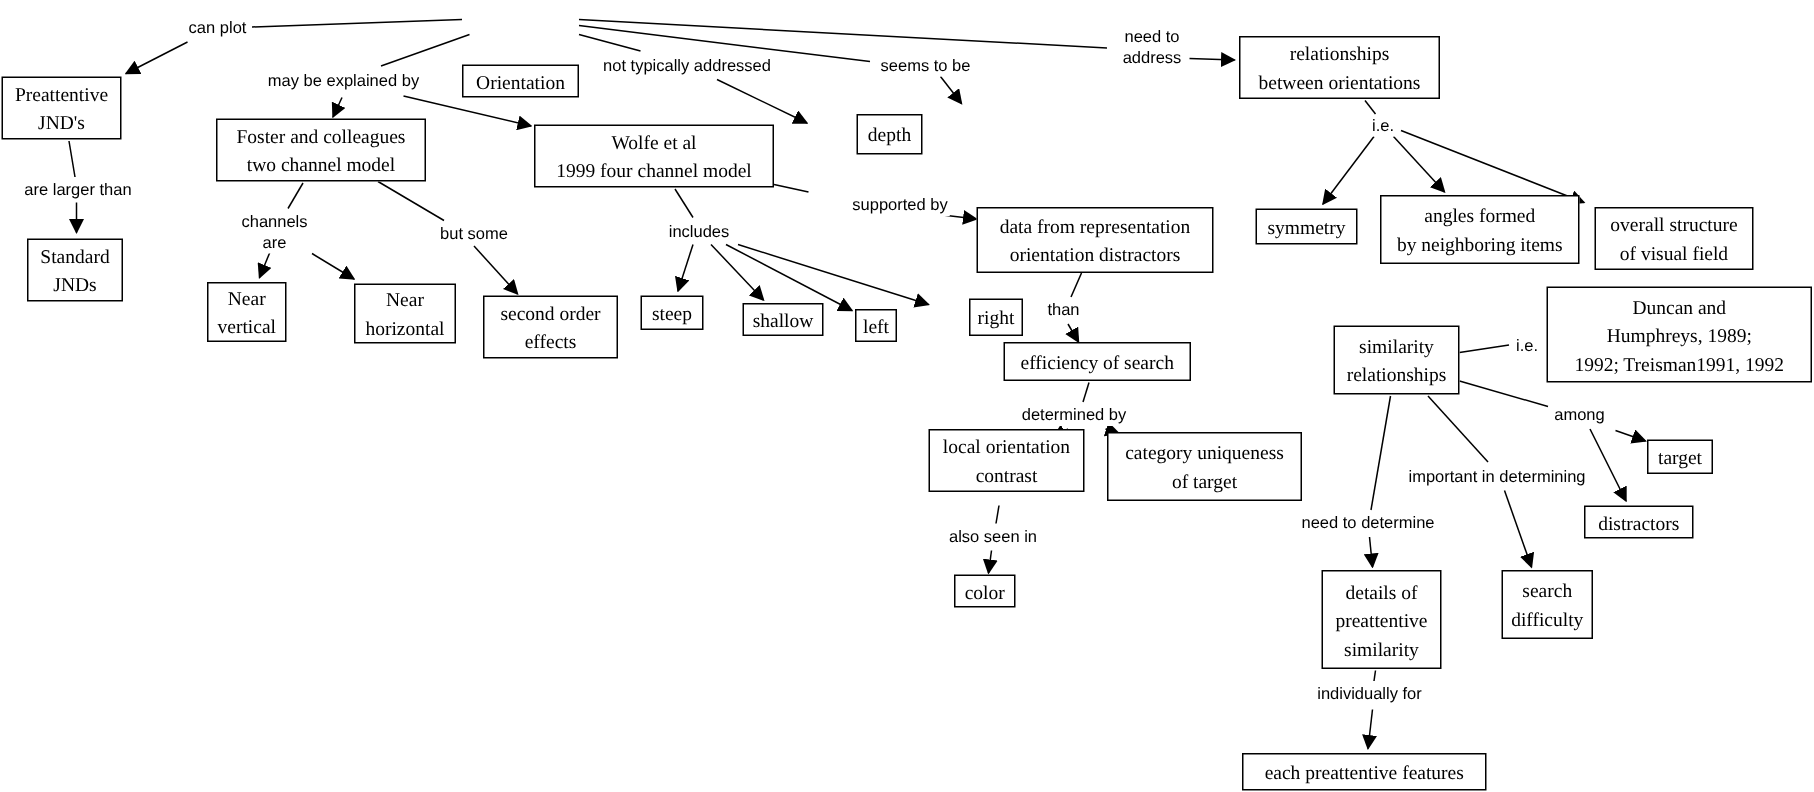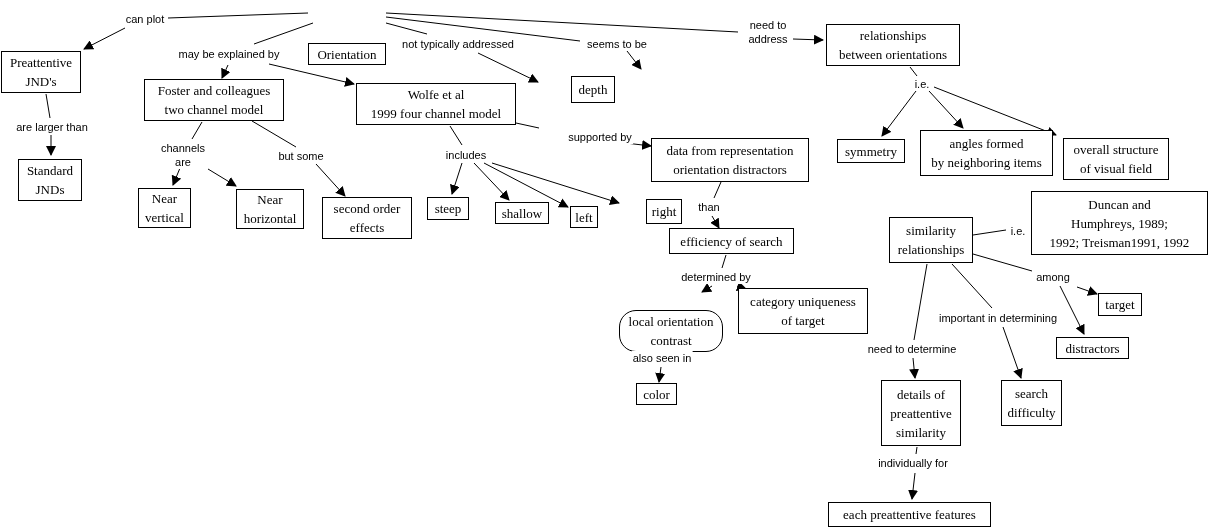--- a/index.html
+++ b/index.html
@@ -130,21 +130,21 @@
 horizontal</div>
   <div class="node" style="left:322px;top:197px;width:90px;height:42px;">second order
 effects</div>
   <div class="node" style="left:427px;top:197px;width:42px;height:23px;">steep</div>
   <div class="node" style="left:495px;top:202px;width:54px;height:22px;">shallow</div>
   <div class="node" style="left:570px;top:206px;width:28px;height:22px;">left</div>
   <div class="node" style="left:646px;top:199px;width:36px;height:25px;">right</div>
   <div class="node" style="left:651px;top:138px;width:158px;height:44px;">data from representation
 orientation distractors</div>
   <div class="node" style="left:669px;top:228px;width:125px;height:26px;">efficiency of search</div>
-  <div class="node" style="left:619px;top:310px;width:104px;height:42px;border-radius:17px;">local orientation
+  <div class="node" style="left:619px;top:286px;width:104px;height:42px;">local orientation
 contrast</div>
   <div class="node" style="left:738px;top:288px;width:130px;height:46px;">category uniqueness
 of target</div>
   <div class="node" style="left:636px;top:383px;width:41px;height:22px;">color</div>
   <div class="node" style="left:837px;top:139px;width:68px;height:24px;">symmetry</div>
   <div class="node" style="left:920px;top:130px;width:133px;height:46px;">angles formed
 by neighboring items</div>
   <div class="node" style="left:1063px;top:138px;width:106px;height:42px;">overall structure
 of visual field</div>
   <div class="node" style="left:889px;top:217px;width:84px;height:46px;">similarity
@@ -163,21 +163,21 @@
 
   <div class="lbl" style="left:145px;top:19px;">can plot</div>
   <div class="lbl" style="left:229px;top:54px;">may be explained by</div>
   <div class="lbl" style="left:458px;top:44px;">not typically addressed</div>
   <div class="lbl" style="left:617px;top:44px;">seems to be</div>
   <div class="lbl" style="left:768px;top:32px;">need to
 address</div>
   <div class="lbl" style="left:52px;top:127px;">are larger than</div>
   <div class="lbl" style="left:183px;top:155px;">channels
 are</div>
-  <div class="lbl" style="left:301px;top:156px;">but some</div>
+  <div class="lbl" style="left:316px;top:156px;">but some</div>
   <div class="lbl" style="left:466px;top:155px;">includes</div>
   <div class="lbl" style="left:600px;top:137px;">supported by</div>
   <div class="lbl" style="left:709px;top:207px;">than</div>
   <div class="lbl" style="left:716px;top:277px;">determined by</div>
   <div class="lbl" style="left:662px;top:358px;">also seen in</div>
   <div class="lbl" style="left:922px;top:84px;">i.e.</div>
   <div class="lbl" style="left:1018px;top:231px;">i.e.</div>
   <div class="lbl" style="left:1053px;top:277px;">among</div>
   <div class="lbl" style="left:998px;top:318px;">important in determining</div>
   <div class="lbl" style="left:912px;top:349px;">need to determine</div>

